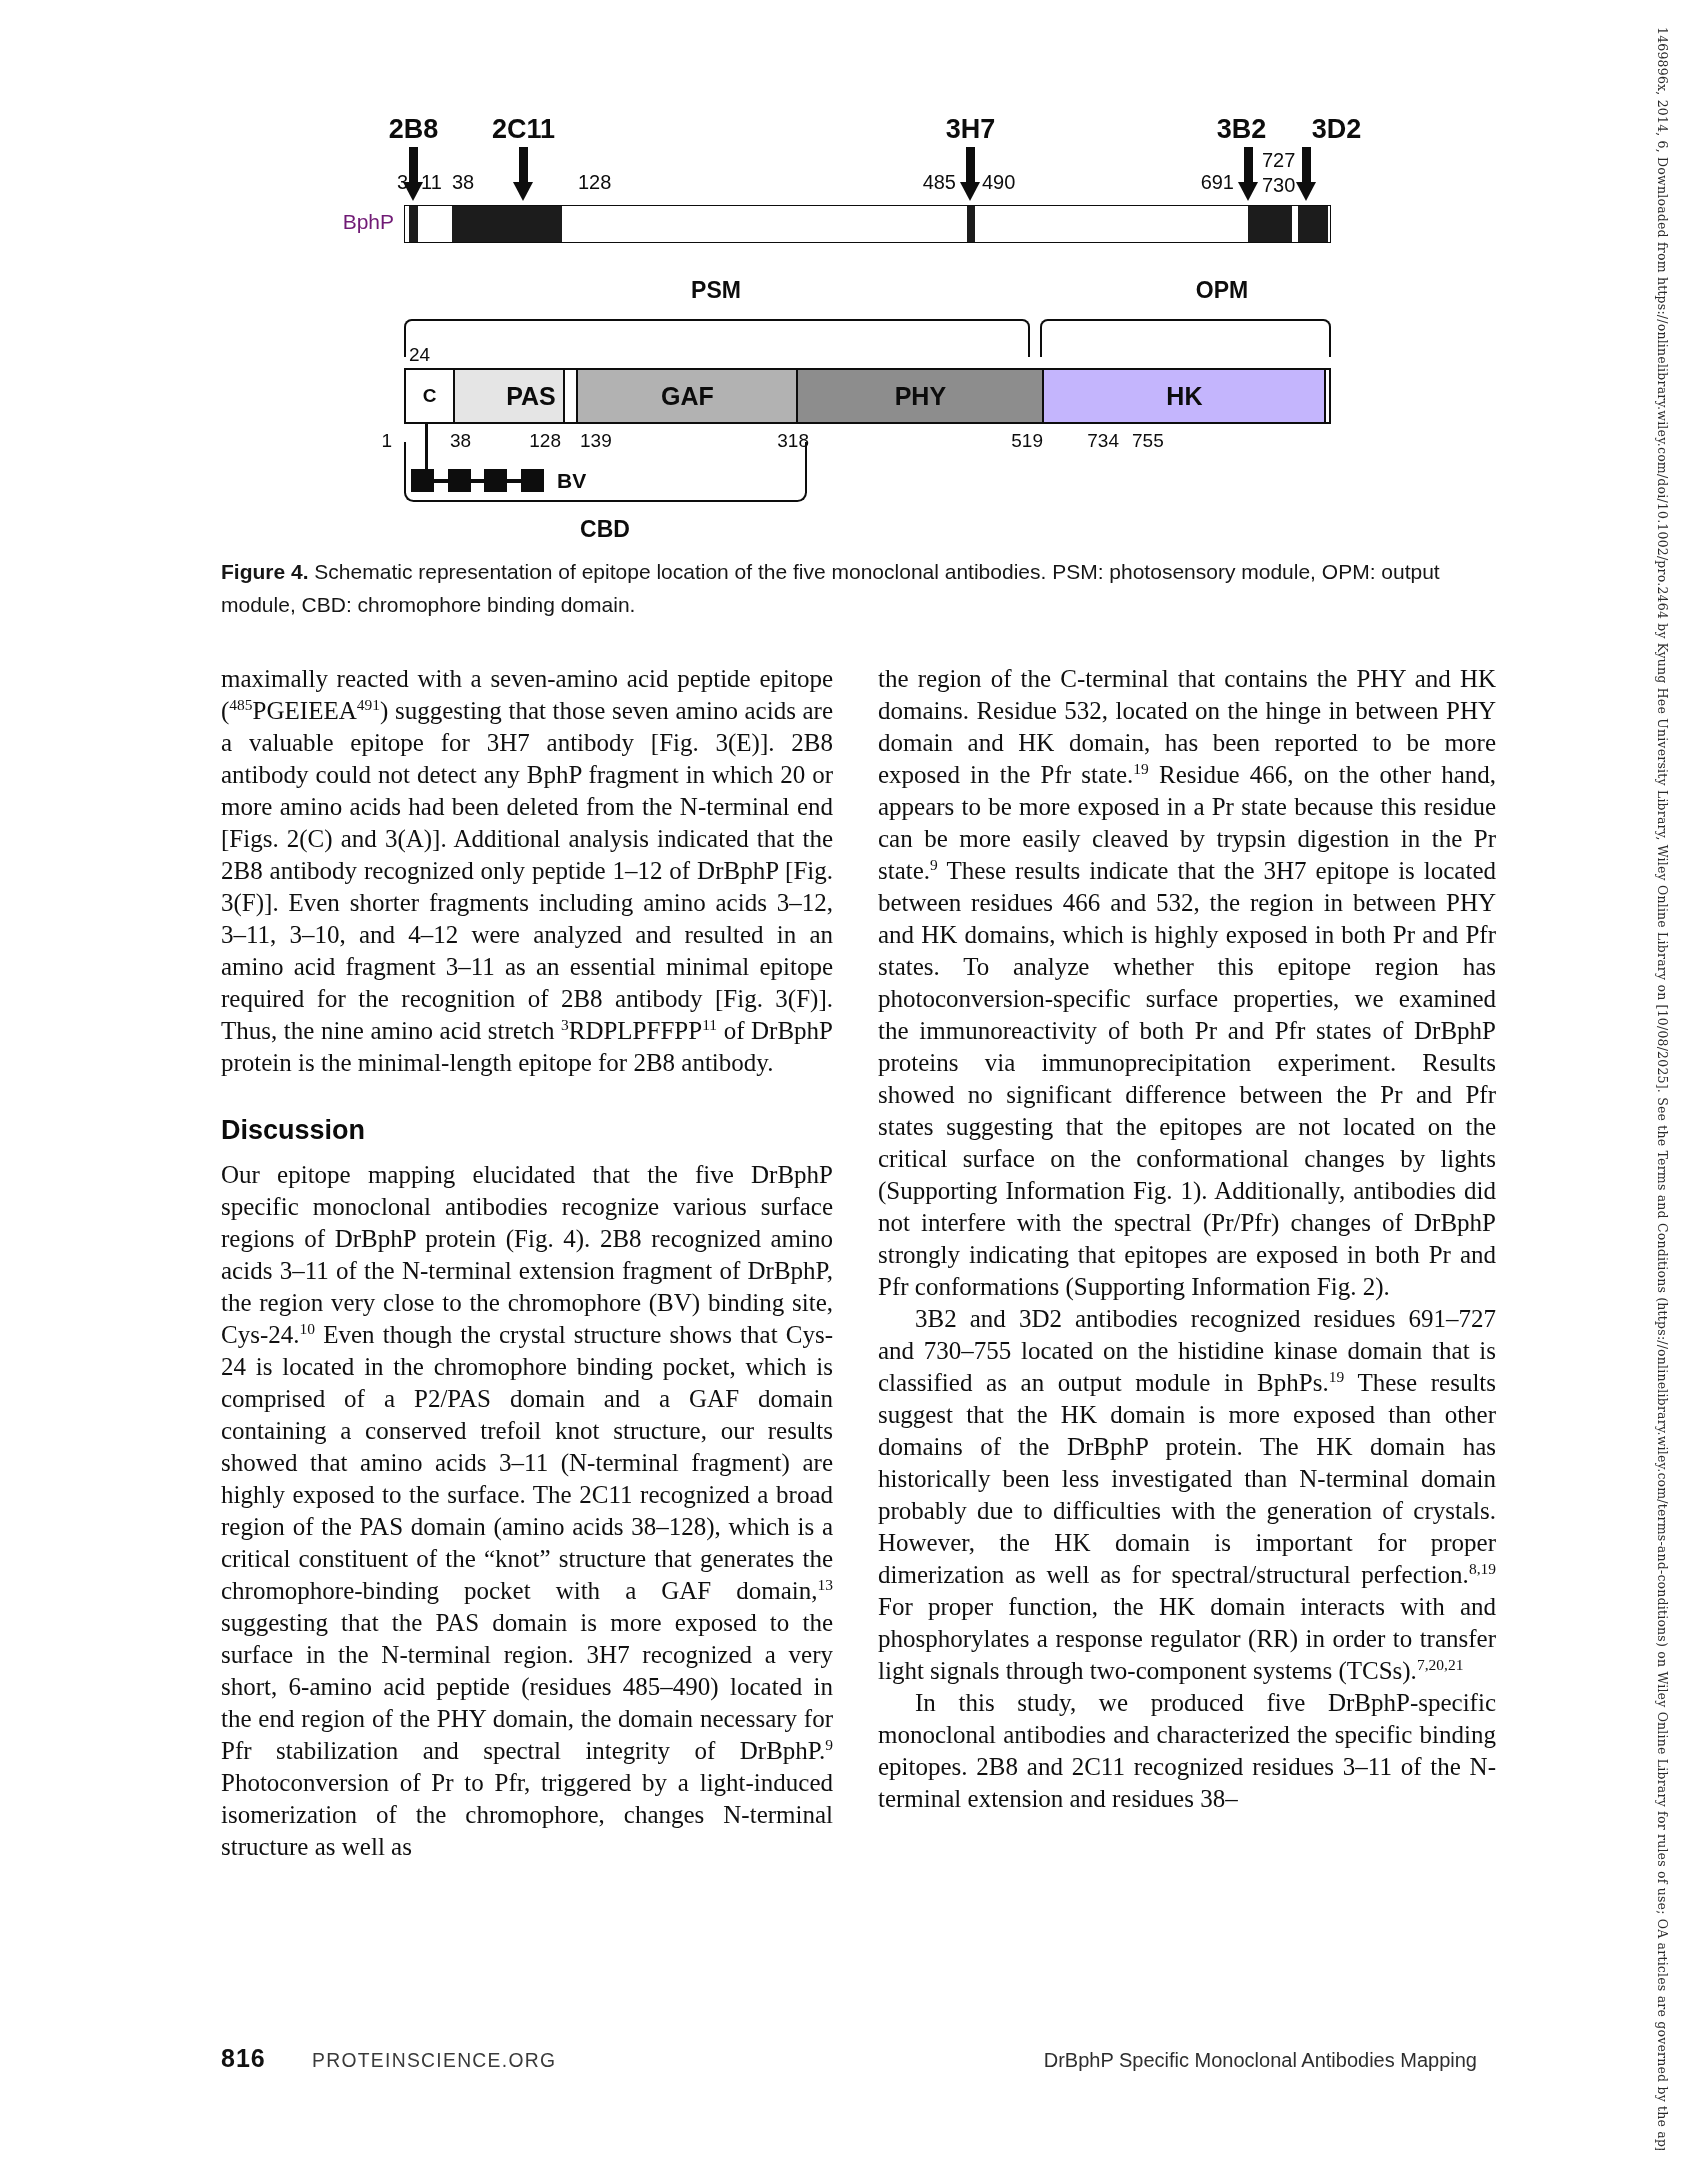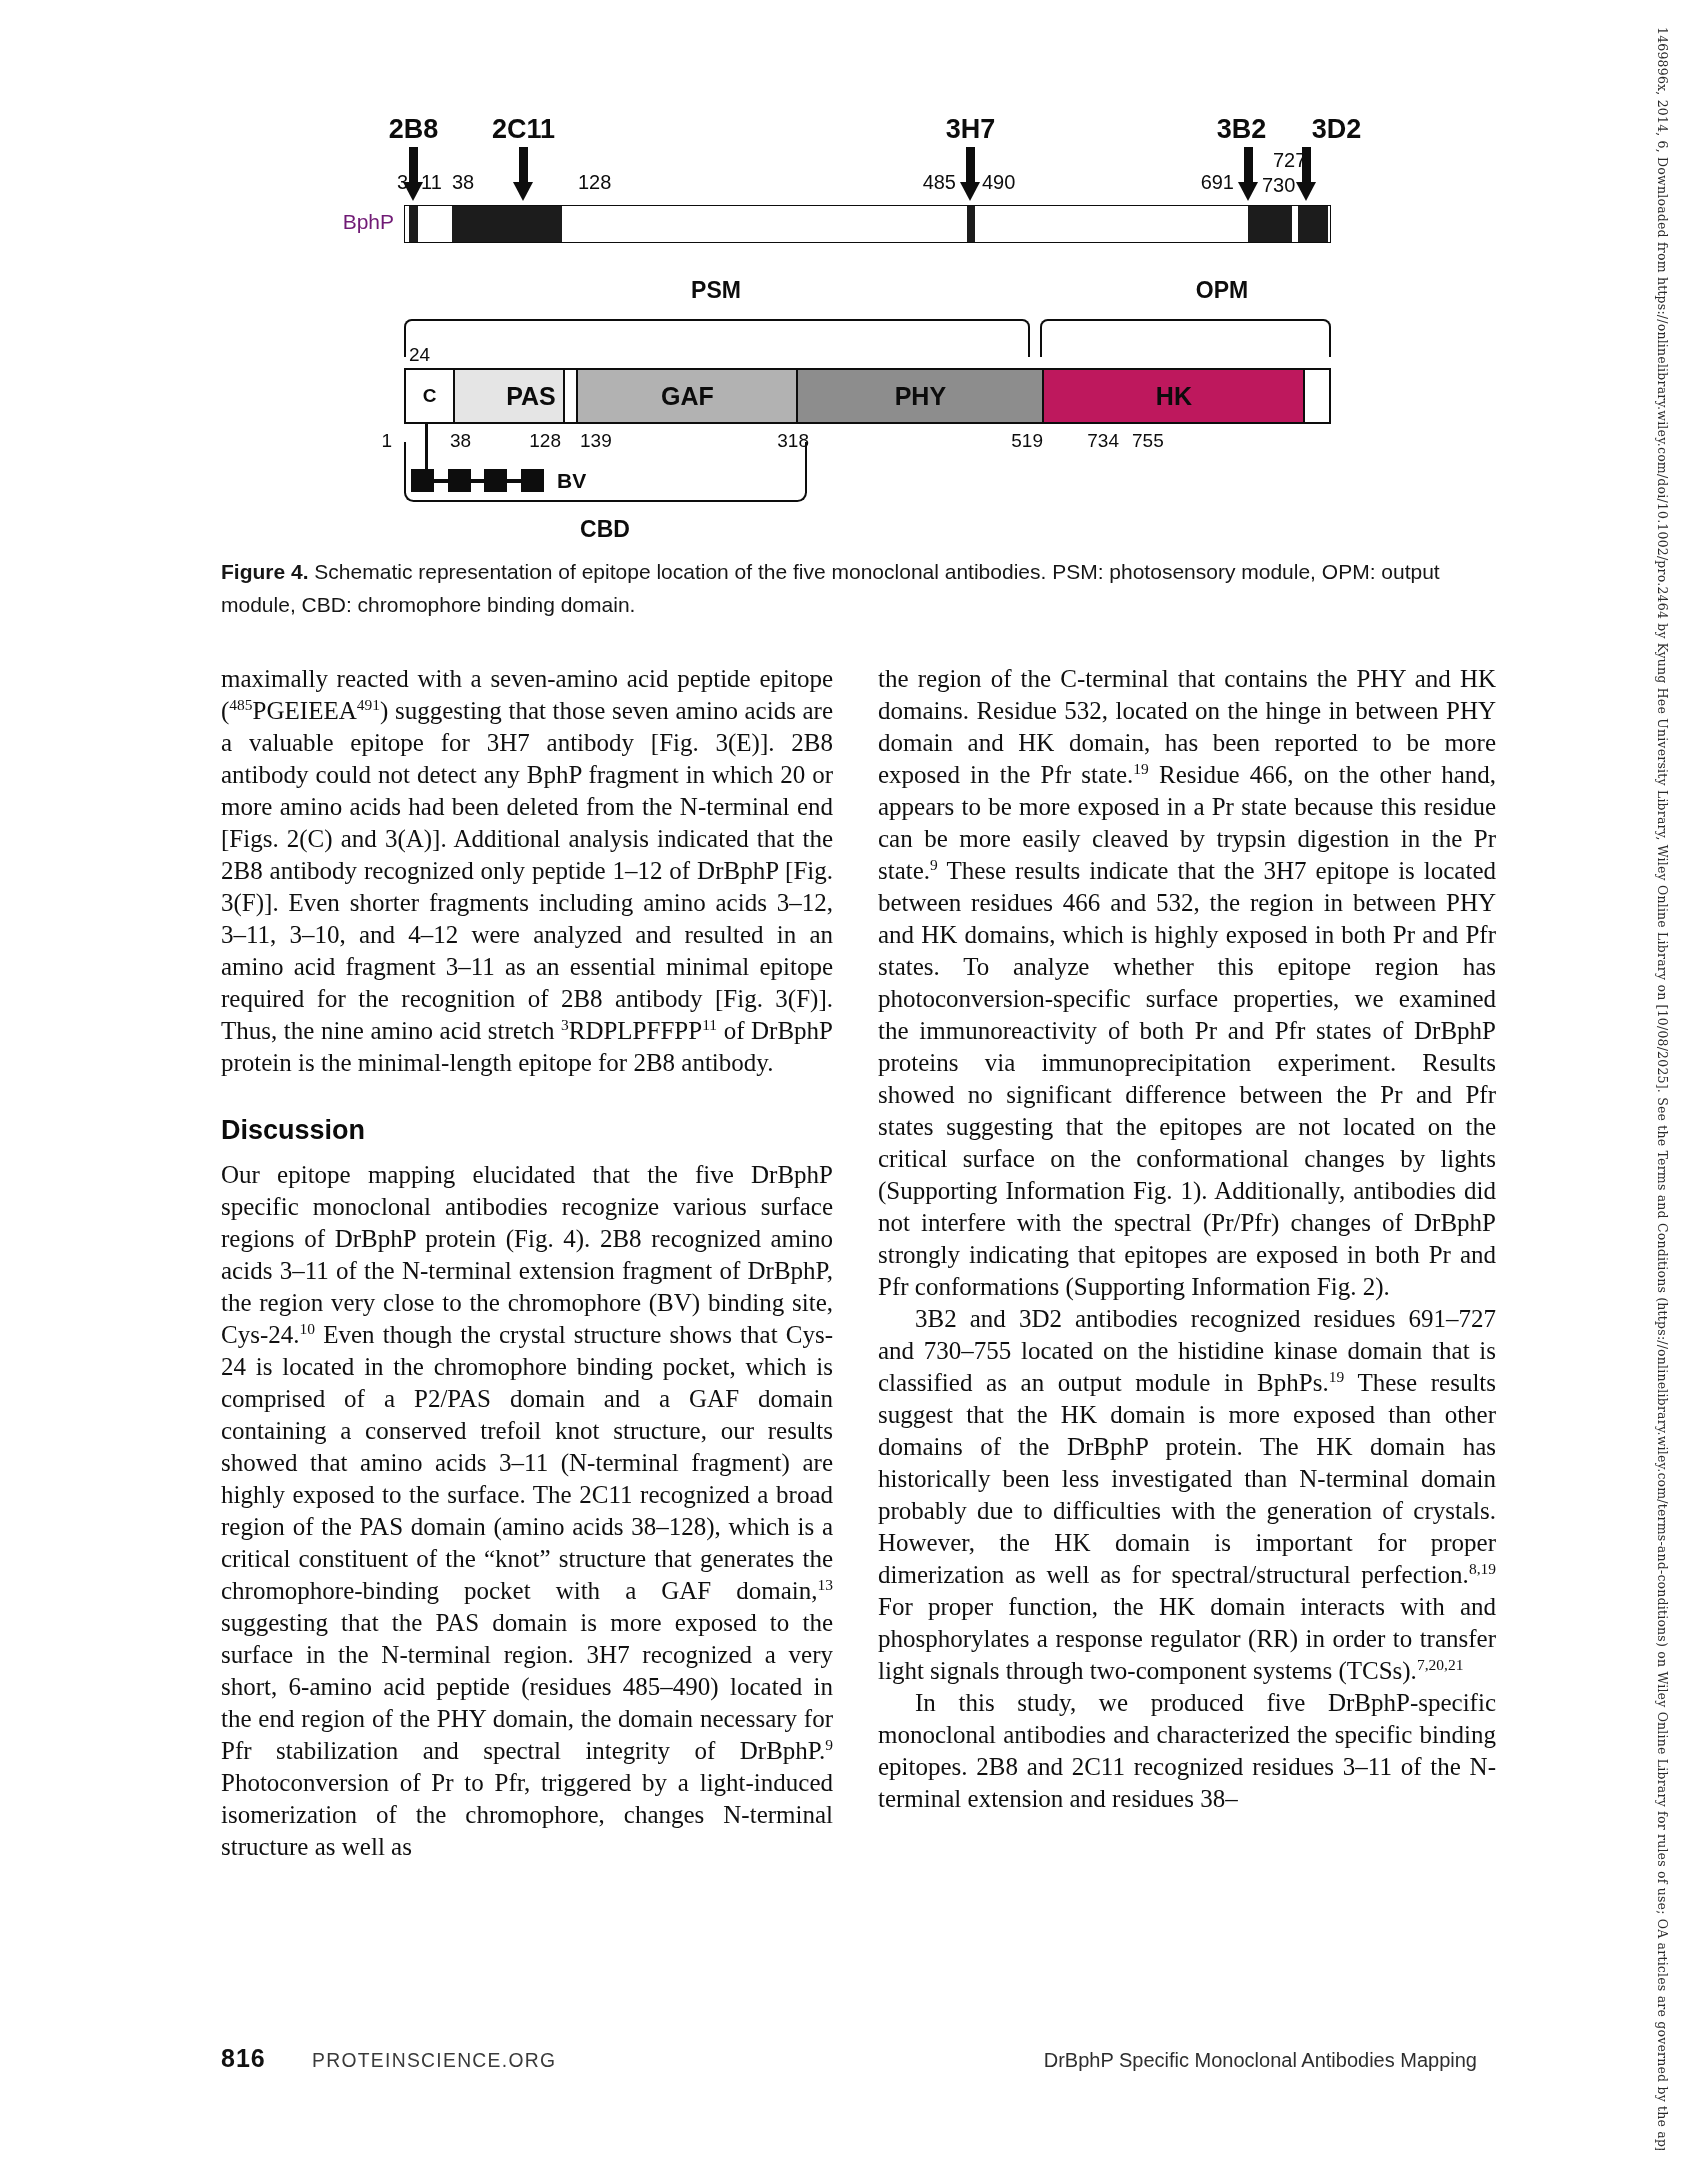--- a/index.html
+++ b/index.html
@@ -103,21 +103,21 @@
         <div class="head"></div>
       </div>
 
     <div class="num r" style="left:156px;top:89px;width:31px;">3</div>
     <div class="num" style="left:200px;top:89px;">11</div>
     <div class="num" style="left:231px;top:89px;">38</div>
     <div class="num" style="left:357px;top:89px;">128</div>
     <div class="num r" style="left:668px;top:89px;width:67px;">485</div>
     <div class="num" style="left:761px;top:89px;">490</div>
     <div class="num r" style="left:946px;top:89px;width:67px;">691</div>
-    <div class="num" style="left:1041px;top:67px;margin-left:11px;">727</div>
+    <div class="num" style="left:1041px;top:67px;">727</div>
     <div class="num" style="left:1041px;top:92px;">730</div>
 
     <div class="bphp-label">BphP</div>
     <div class="bar1">
       <div class="seg" style="left: 3.8px; width: 9.6px; background: rgb(28, 28, 28);"></div>
       <div class="seg" style="left: 47px; width: 110px; background: rgb(28, 28, 28);"></div>
       <div class="seg" style="left: 562px; width: 7.7px; background: rgb(28, 28, 28);"></div>
       <div class="seg" style="left: 843px; width: 44px; background: rgb(28, 28, 28);"></div>
       <div class="seg" style="left: 893px; width: 30px; background: rgb(28, 28, 28);"></div>
     </div>
@@ -127,21 +127,21 @@
     <div class="bracket-top" style="left:183px;top:237px;width:626px;"></div>
     <div class="bracket-top" style="left:819px;top:237px;width:291px;"></div>
     <div class="num" style="left:188px;top:262px;font-size:19px;text-align:center;">24</div>
 
     <div class="bar2">
       <div class="dom" style="width:47px;font-size:19px;background:#ffffff;">C</div>
       <div class="dom" style="width: 110px; font-size: 25px; background: rgb(229, 229, 229); padding-left: 44px;">PAS</div>
       <div class="dom" style="width:13.4px;background:#ffffff;"></div>
       <div class="dom" style="width: 220px; font-size: 25px; background: rgb(178, 178, 178);">GAF</div>
       <div class="dom" style="width: 246px; font-size: 25px; background: rgb(141, 141, 141);">PHY</div>
-      <div class="dom" style="width: 261px; font-size: 25px; background: #be185d;">HK</div>
+      <div class="dom" style="width: 282px; font-size: 25px; background: #c4b5fd;">HK</div>
       <div class="dom" style="flex:1;background:#ffffff;"></div>
     </div>
 
     <div class="num r" style="left:144px;top:348px;width:27px;font-size:19px;">1</div>
     <div class="num" style="left:229px;top:348px;font-size:19px;">38</div>
     <div class="num r" style="left:302px;top:348px;width:38px;font-size:19px;">128</div>
     <div class="num" style="left:359px;top:348px;font-size:19px;">139</div>
     <div class="num r" style="left:540px;top:348px;width:48px;font-size:19px;">318</div>
     <div class="num r" style="left:774px;top:348px;width:48px;font-size:19px;">519</div>
     <div class="num r" style="left:850px;top:348px;width:48px;font-size:19px;">734</div>

